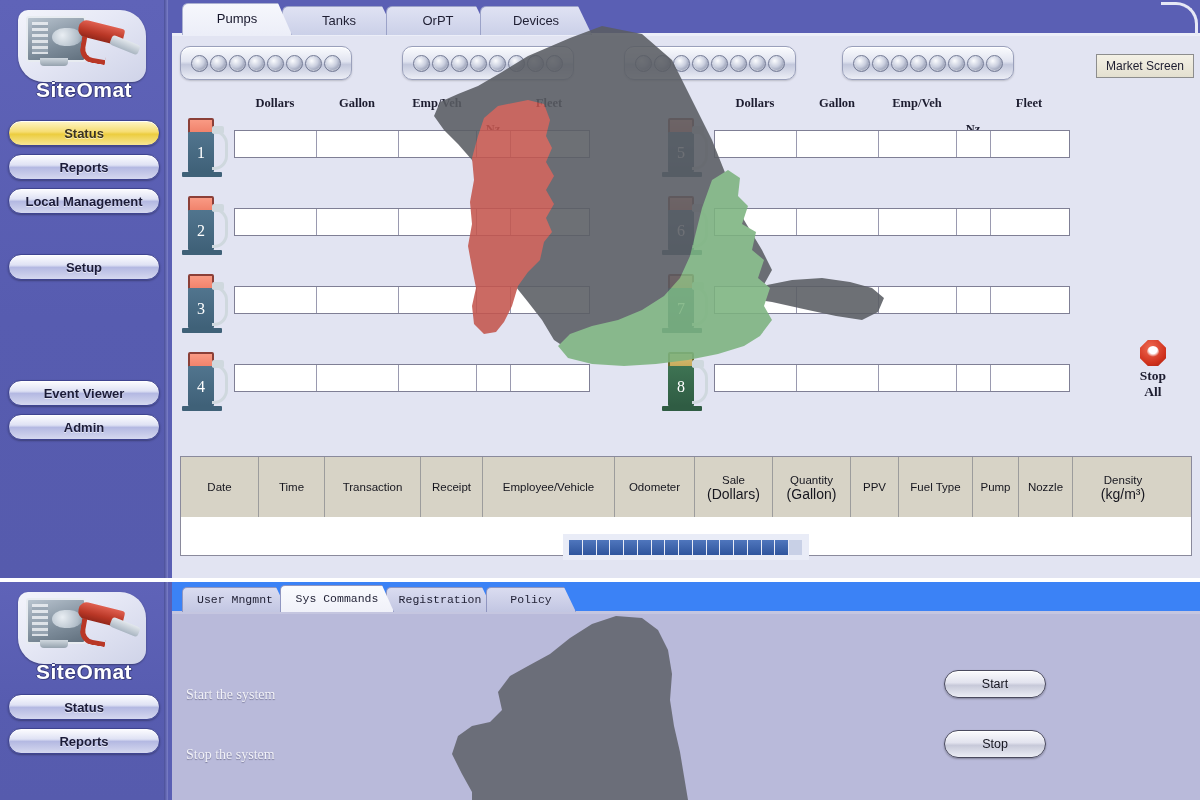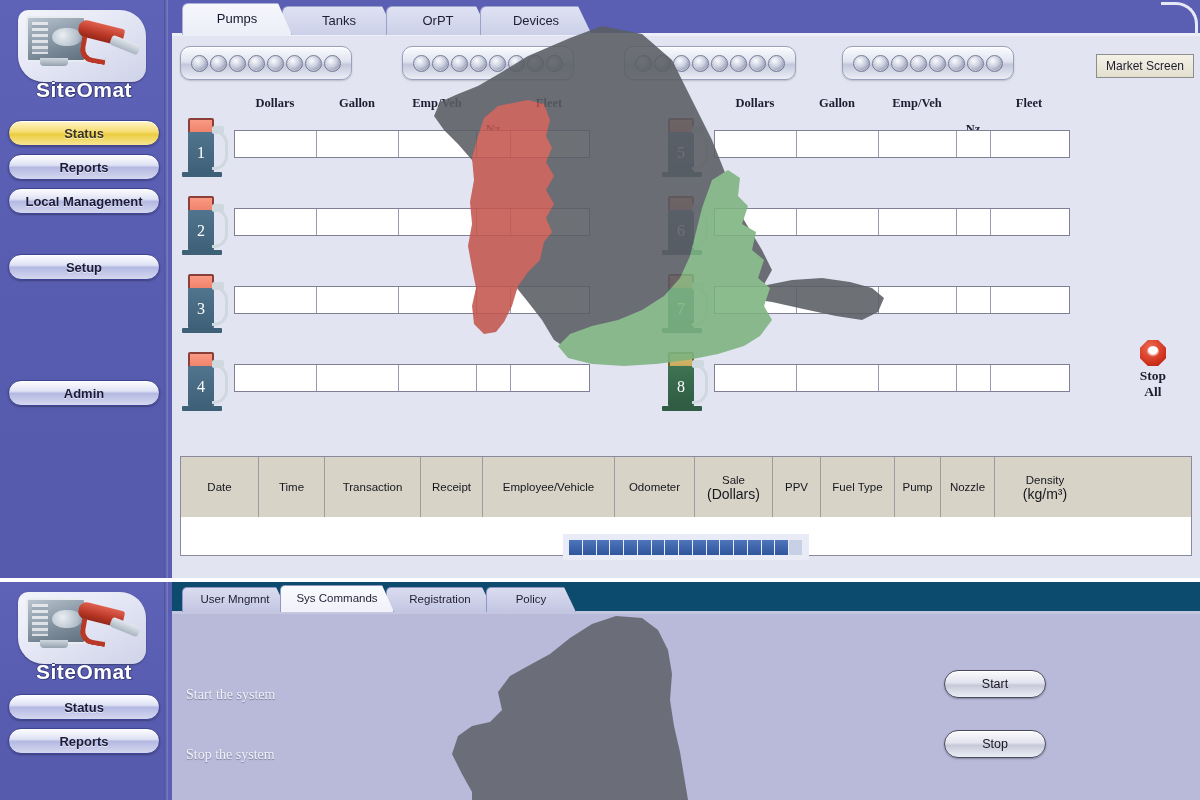--- a/index.html
+++ b/index.html
@@ -267,21 +267,21 @@
 
   
   .mapwrap {
     position: absolute; left: 0; top: 0; width: 100%; height: 100%;
     pointer-events: none; z-index: 3;
   }
   .mapwrap svg { position: absolute; }
 
   
   .bpanel-content { position: absolute; left: 172px; top: 0; right: 0; bottom: 0; background: #b9bada; }
-  .b-tabbar { position: relative; height: 30px; background: #0c4a6e; }
+  .b-tabbar { position: relative; height: 30px; background: #3b82f6; font-family: Liberation Mono, monospace; }
   .b-tab {
     position: absolute; top: 5px; height: 24px; line-height: 23px;
     padding: 0 14px 0 12px; font-size: 11.5px; color: #1f1f33;
     background: linear-gradient(180deg,#dadcf0,#c2c6e2);
     border: 1px solid #9096c0; border-bottom: none; border-radius: 5px 0 0 0;
     cursor: pointer; white-space: nowrap;
     clip-path: polygon(0 0, calc(100% - 12px) 0, 100% 100%, 0 100%);
   }
   .b-tab.active {
     background: linear-gradient(180deg,#fafbfe,#f0f1f9);
@@ -327,20 +327,21 @@
         </div>
         <div class="logo-text">SiteOmat</div>
       </div>
       <div class="navlist" id="top-nav">
           <div class="navbtn active">Status</div>
           <div class="navbtn">Reports</div>
           <div class="navbtn">Local Management</div>
           <div class="nav-gap-lg"></div>
           <div class="navbtn">Setup</div>
           <div class="nav-gap-xl"></div>
+          <div class="navbtn">Event Viewer</div>
           <div class="navbtn">Admin</div>
         </div>
     </div>
 
     <div class="content content-top">
 
       <div class="tabbar" id="top-tabbar">
         <div class="tab-underline"></div>
         <div class="corner-arc"></div>
       <div class="tab active" style="left: 10px; width: 108px; text-align: center; padding: 0px;">Pumps</div>
@@ -596,20 +597,24 @@
             <div class="txn-th" style="width: 132px;">
               <div>Employee/Vehicle</div>
             </div>
             <div class="txn-th" style="width: 80px;">
               <div>Odometer</div>
             </div>
             <div class="txn-th two-line" style="width: 78px;">
               <div>Sale</div>
               <div class="sub">(Dollars)</div>
             </div>
+            <div class="txn-th two-line" style="width: 78px;">
+              <div>Quantity</div>
+              <div class="sub">(Gallon)</div>
+            </div>
             <div class="txn-th" style="width: 48px;">
               <div>PPV</div>
             </div>
             <div class="txn-th" style="width: 74px;">
               <div>Fuel Type</div>
             </div>
             <div class="txn-th" style="width: 46px;">
               <div>Pump</div>
             </div>
             <div class="txn-th" style="width: 54px;">

